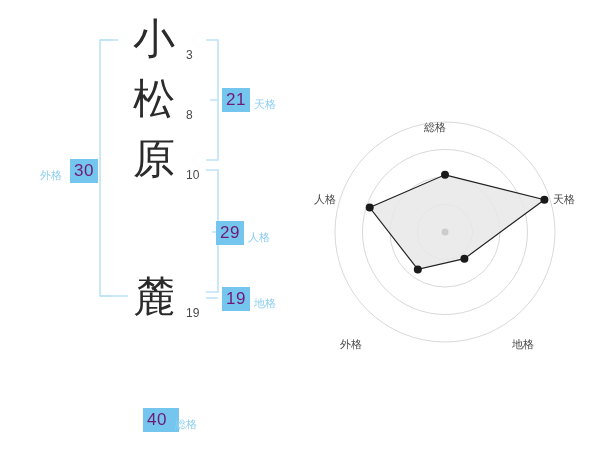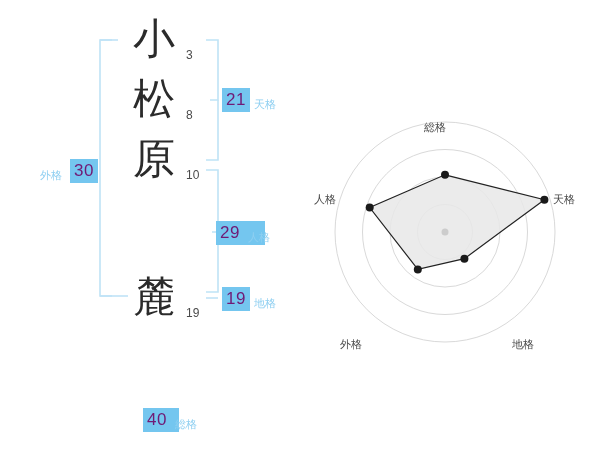--- a/index.html
+++ b/index.html
@@ -117,21 +117,21 @@
 
   <div class="kanji" style="left:133px; top:276px;">麓</div>
   <div class="stroke-num" style="left:186px; top:306px;">19</div>
 
   <div class="chip-label-left" style="left:40px; top:168px;">外格</div>
   <div class="chip" style="left:70px; top:159px; width:28px;">30</div>
 
   <div class="chip" style="left:222px; top:88px; width:28px;">21</div>
   <div class="chip-label" style="left:254px; top:97px;">天格</div>
 
-  <div class="chip" style="left:216px; top:221px; width:49px;">29</div>
+  <div class="chip" style="left:216px; top:221px; width:28px;">29</div>
   <div class="chip-label" style="left:248px; top:230px;">人格</div>
 
   <div class="chip" style="left:222px; top:287px; width:28px;">19</div>
   <div class="chip-label" style="left:254px; top:296px;">地格</div>
 
   <div class="chip" style="left:143px; top:408px; width:36px;">40</div>
   <div class="chip-label" style="left:175px; top:417px;">総格</div>
 
   <div id="radar">
     <svg id="radar-svg" width="290" height="280" viewBox="0 0 290 280">

